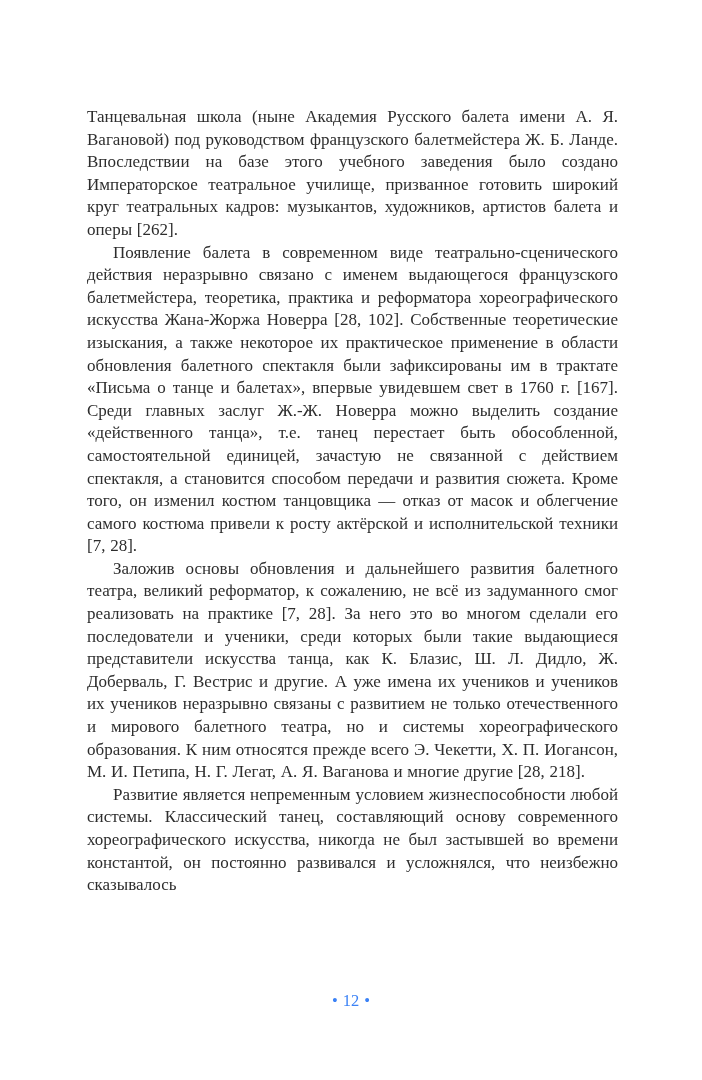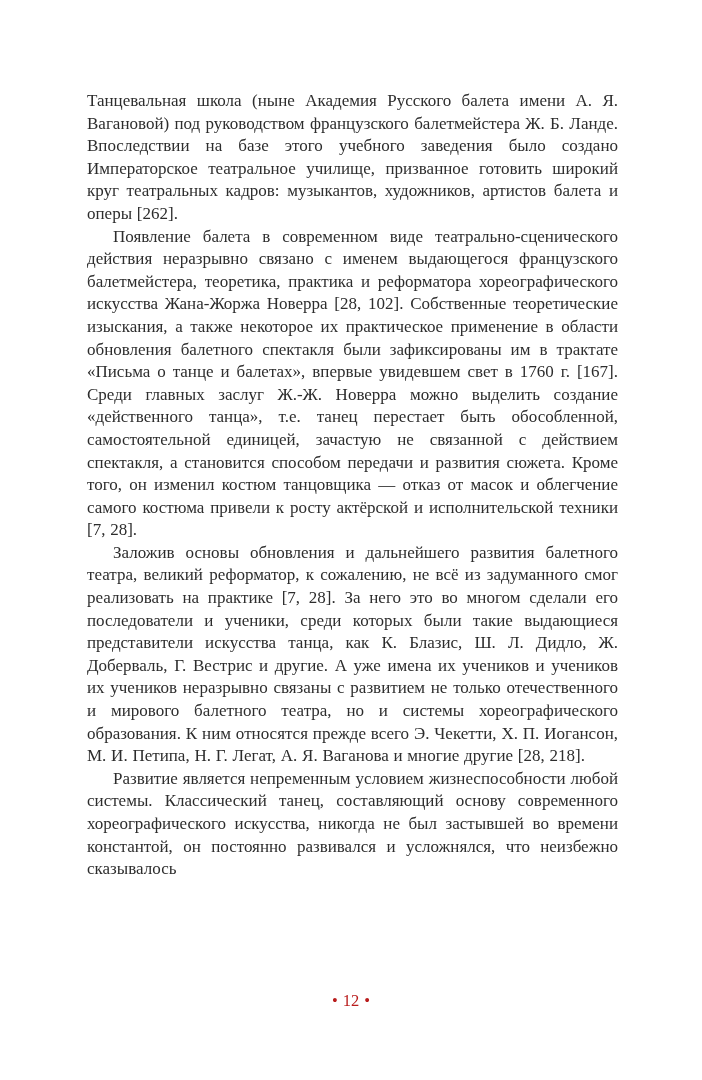--- a/index.html
+++ b/index.html
@@ -30,29 +30,30 @@
     -webkit-hyphens: auto;
     word-spacing: 0.5px;
   }
   .text-block p {
     margin: 0;
     padding: 0;
     text-indent: 26px;
   }
   .text-block p.continuation {
     text-indent: 0;
+    margin-top: 16px;
   }
   .page-footer {
     position: absolute;
     left: 0;
     width: 702px;
     top: 991px;
     text-align: center;
     font-size: 16.5px;
-    color: #b91c1c;
+    color: #3b82f6;
   }
   .page-footer .num {
     margin: 0 5px;
   }
 </style>
 </head>
 <body>
 
 <div class="page">
   <div class="text-block">

